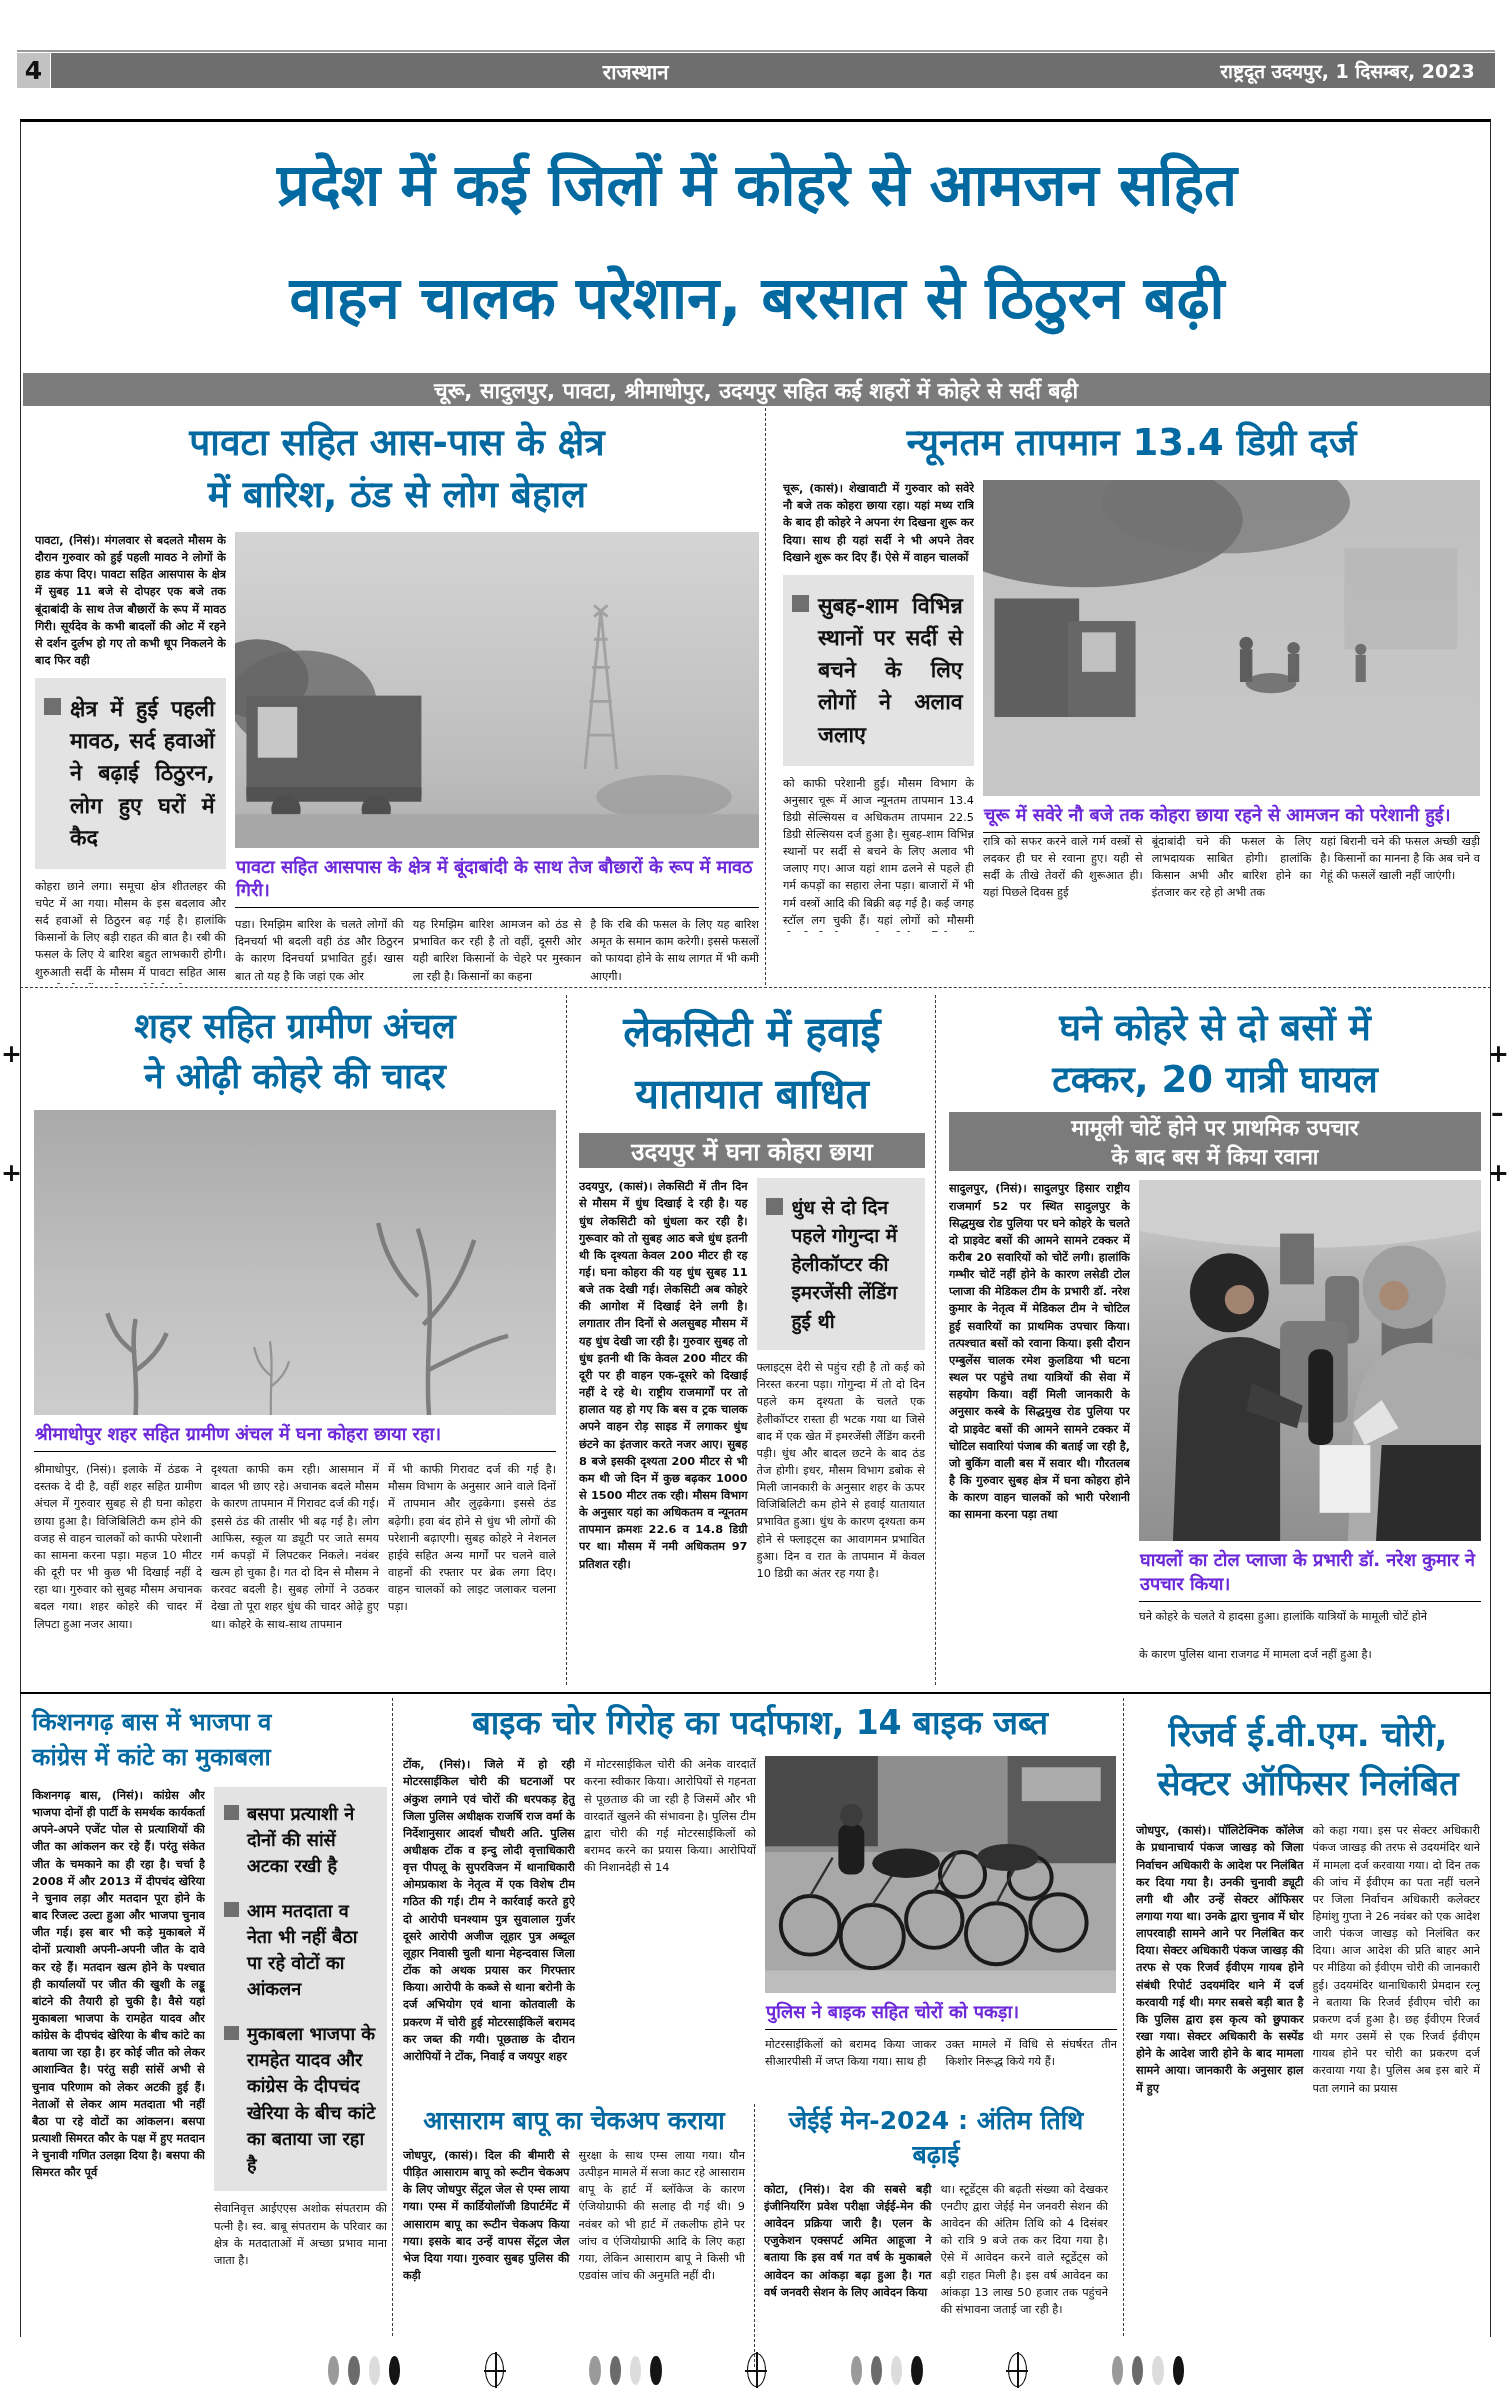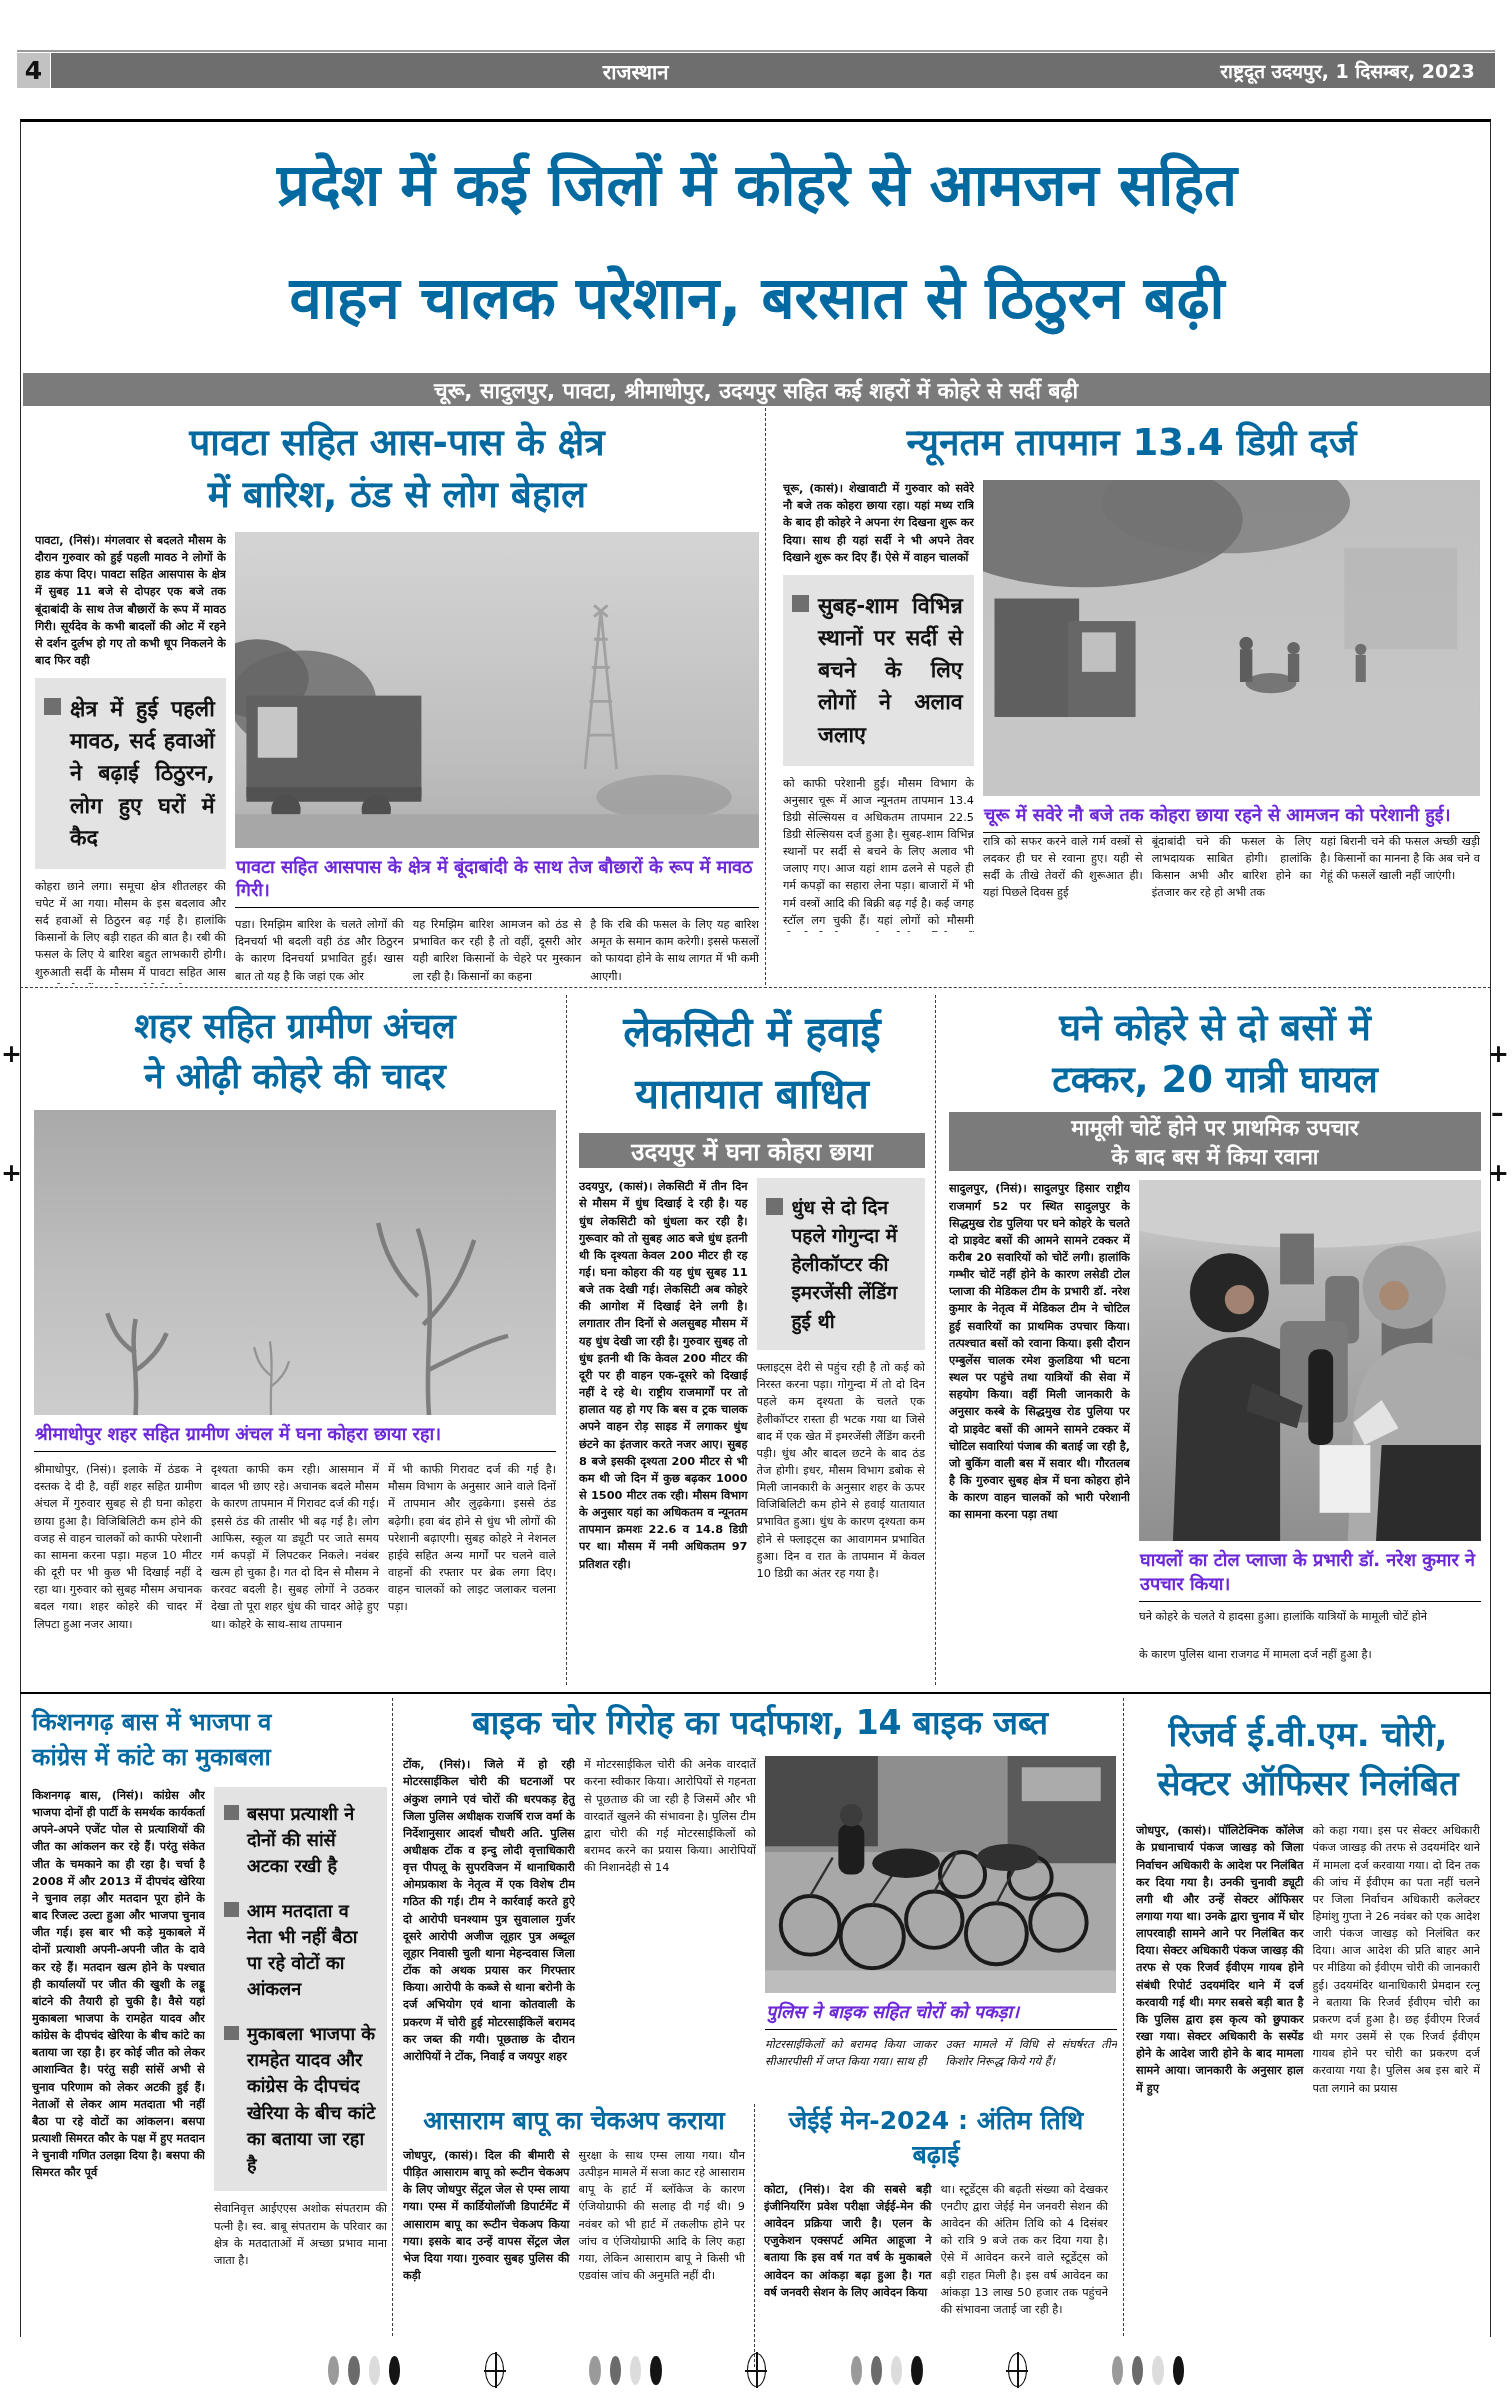--- a/index.html
+++ b/index.html
@@ -330,21 +330,21 @@
 
   <div class="abs rule-dashed-v" style="left:392px;top:1698px;height:638px;"></div>
 
   <div class="abs" style="left:403px;top:1702px;width:714px;">
     <div class="hl" style="font-size:33px;line-height:1.3;">बाइक चोर गिरोह का पर्दाफाश, 14 बाइक जब्त</div>
     <div style="display:flex;gap:9px;margin-top:11.3px;">
       <div class="bodytxt col-clip" style="width:172px;height:321px;">
         <span class="dateline">टोंक, (निसं)। जिले में हो रही मोटरसाईकिल चोरी की घटनाओं पर अंकुश लगाने एवं चोरों की धरपकड़ हेतु जिला पुलिस अधीक्षक राजर्षि राज वर्मा के निर्देशानुसार आदर्श चौधरी अति. पुलिस अधीक्षक टोंक व इन्दु लोदी वृत्ताधिकारी वृत्त पीपलू के सुपरविजन में थानाधिकारी ओमप्रकाश के नेतृत्व में एक विशेष टीम गठित की गई। टीम ने कार्रवाई करते हुऐ दो आरोपी घनश्याम पुत्र सुवालाल गुर्जर दूसरे आरोपी अजीज लूहार पुत्र अब्दूल लूहार निवासी चुली थाना मेहन्दवास जिला टोंक को अथक प्रयास कर गिरफ्तार किया। आरोपी के कब्जे से थाना बरोनी के दर्ज अभियोग एवं थाना कोतवाली के प्रकरण में चोरी हुई मोटरसाईकिलें बरामद कर जब्त की गयी। पूछताछ के दौरान आरोपियों ने टोंक, निवाई व जयपुर शहर</span>
       </div>
       <div class="bodytxt col-clip" style="width:172px;height:321px;">में मोटरसाईकिल चोरी की अनेक वारदातें करना स्वीकार किया। आरोपियों से गहनता से पूछताछ की जा रही है जिसमें और भी वारदातें खुलने की संभावना है। पुलिस टीम द्वारा चोरी की गई मोटरसाईकिलों को बरामद करने का प्रयास किया। आरोपियों की निशानदेही से 14</div>
-      <div style="flex:1;font-style:italic;">
+      <div style="flex:1;">
         <svg class="photo" width="351" height="237" viewBox="0 0 622 420">
           <rect width="622" height="420" fill="#a8a8a8"></rect>
           <rect x="0" y="0" width="622" height="170" fill="#8e8e8e"></rect>
           <rect x="0" y="0" width="200" height="160" fill="#4a4a4a"></rect>
           <rect x="430" y="0" width="192" height="190" fill="#5a5a5a"></rect>
           <rect x="455" y="20" width="140" height="60" fill="#cdcdcd" opacity="0.7"></rect>
           <g stroke="#1b1b1b" stroke-width="7" fill="none">
             <circle cx="80" cy="300" r="52"></circle>
               <circle cx="190" cy="320" r="56"></circle>
               <circle cx="300" cy="290" r="50"></circle>

